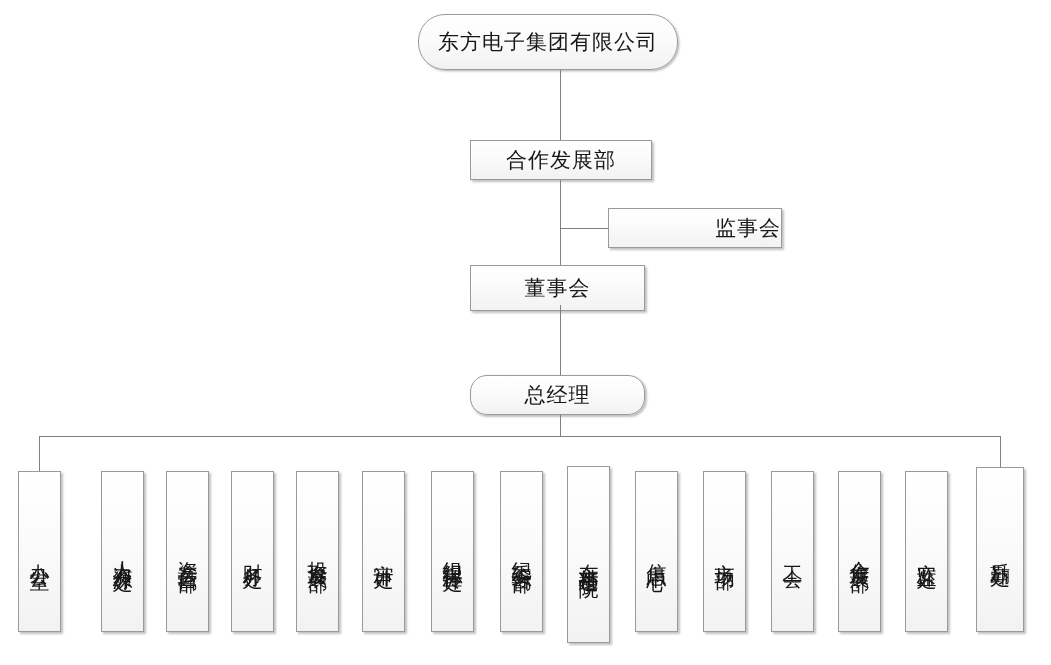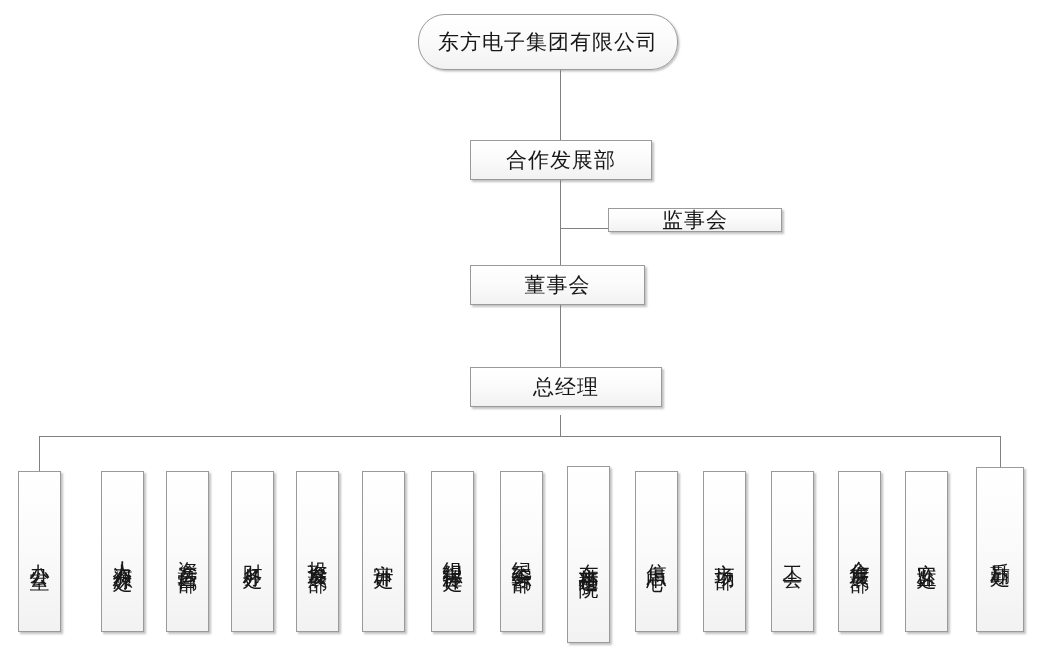--- a/index.html
+++ b/index.html
@@ -79,31 +79,31 @@
   <div class="conn conn-v" style="left:560px; top:70px; height:70px;"></div>
 
   <div class="node node-h" style="left:470px; top:140px; width:182px; height:40px;">
     <span>合作发展部</span>
   </div>
 
   <div class="conn conn-v" style="left:560px; top:180px; height:85px;"></div>
 
   <div class="conn conn-h" style="left:560px; top:228px; width:48px;"></div>
 
-  <div class="node node-h" style="left:608px; top:208px; width:174px; height:24px;">
+  <div class="node node-h" style="left:608px; top:208px; width:174px; height:40px;justify-content:flex-end;">
     <span>监事会</span>
   </div>
 
-  <div class="node node-h" style="left:470px; top:265px; width:175px; height:40px;">
+  <div class="node node-h" style="left:470px; top:265px; width:175px; height:46px;">
     <span>董事会</span>
   </div>
 
   <div class="conn conn-v" style="left:560px; top:305px; height:70px;"></div>
 
-  <div class="node node-h" style="left:470px; top:367px; width:192px; height:40px;">
+  <div class="node node-h" style="left:470px; top:375px; width:175px; height:40px;border-radius:17px;">
     <span>总经理</span>
   </div>
 
   <div class="conn conn-v" style="left:560px; top:415px; height:21px;"></div>
   <div class="conn conn-h" style="left:39px; top:436px; width:962px;"></div>
   <div class="conn conn-v" style="left:39px; top:436px; height:35px;"></div>
   <div class="conn conn-v" style="left:1000px; top:436px; height:31px;"></div>
 
   <div class="node node-v" style="left:18px; top:471px; width:43px; height:161px;">
     <span class="vtext">办公室</span>

